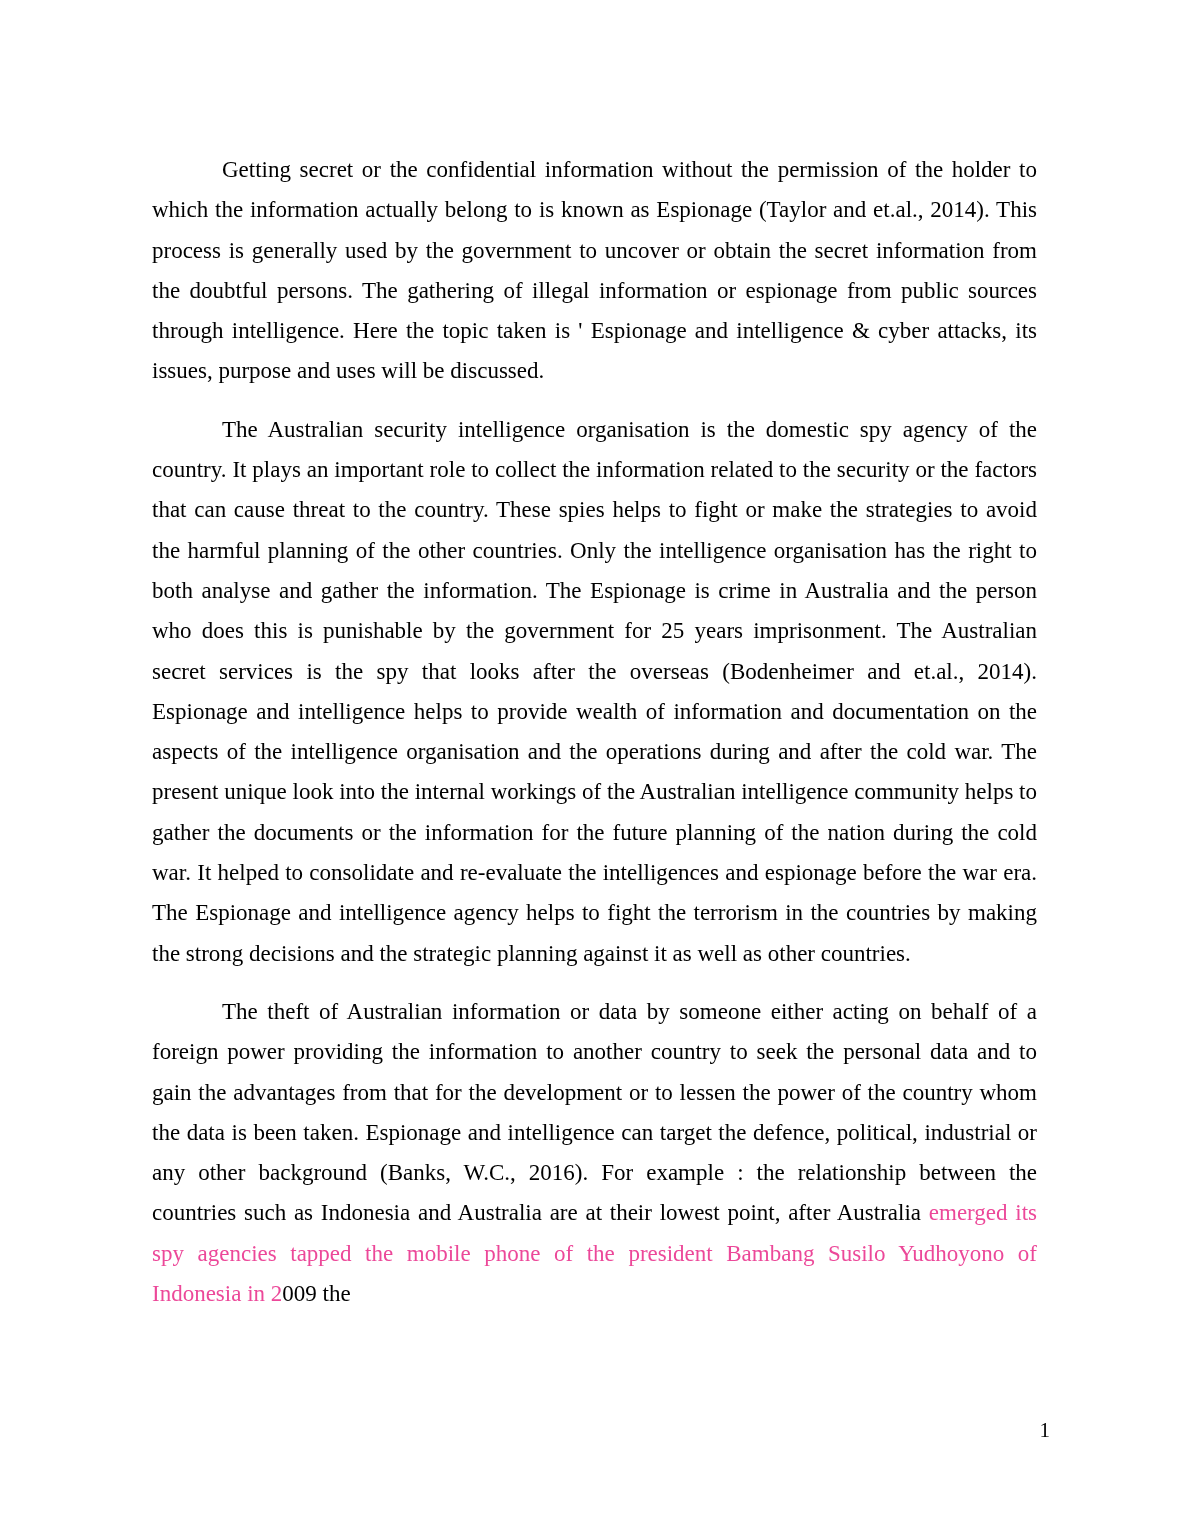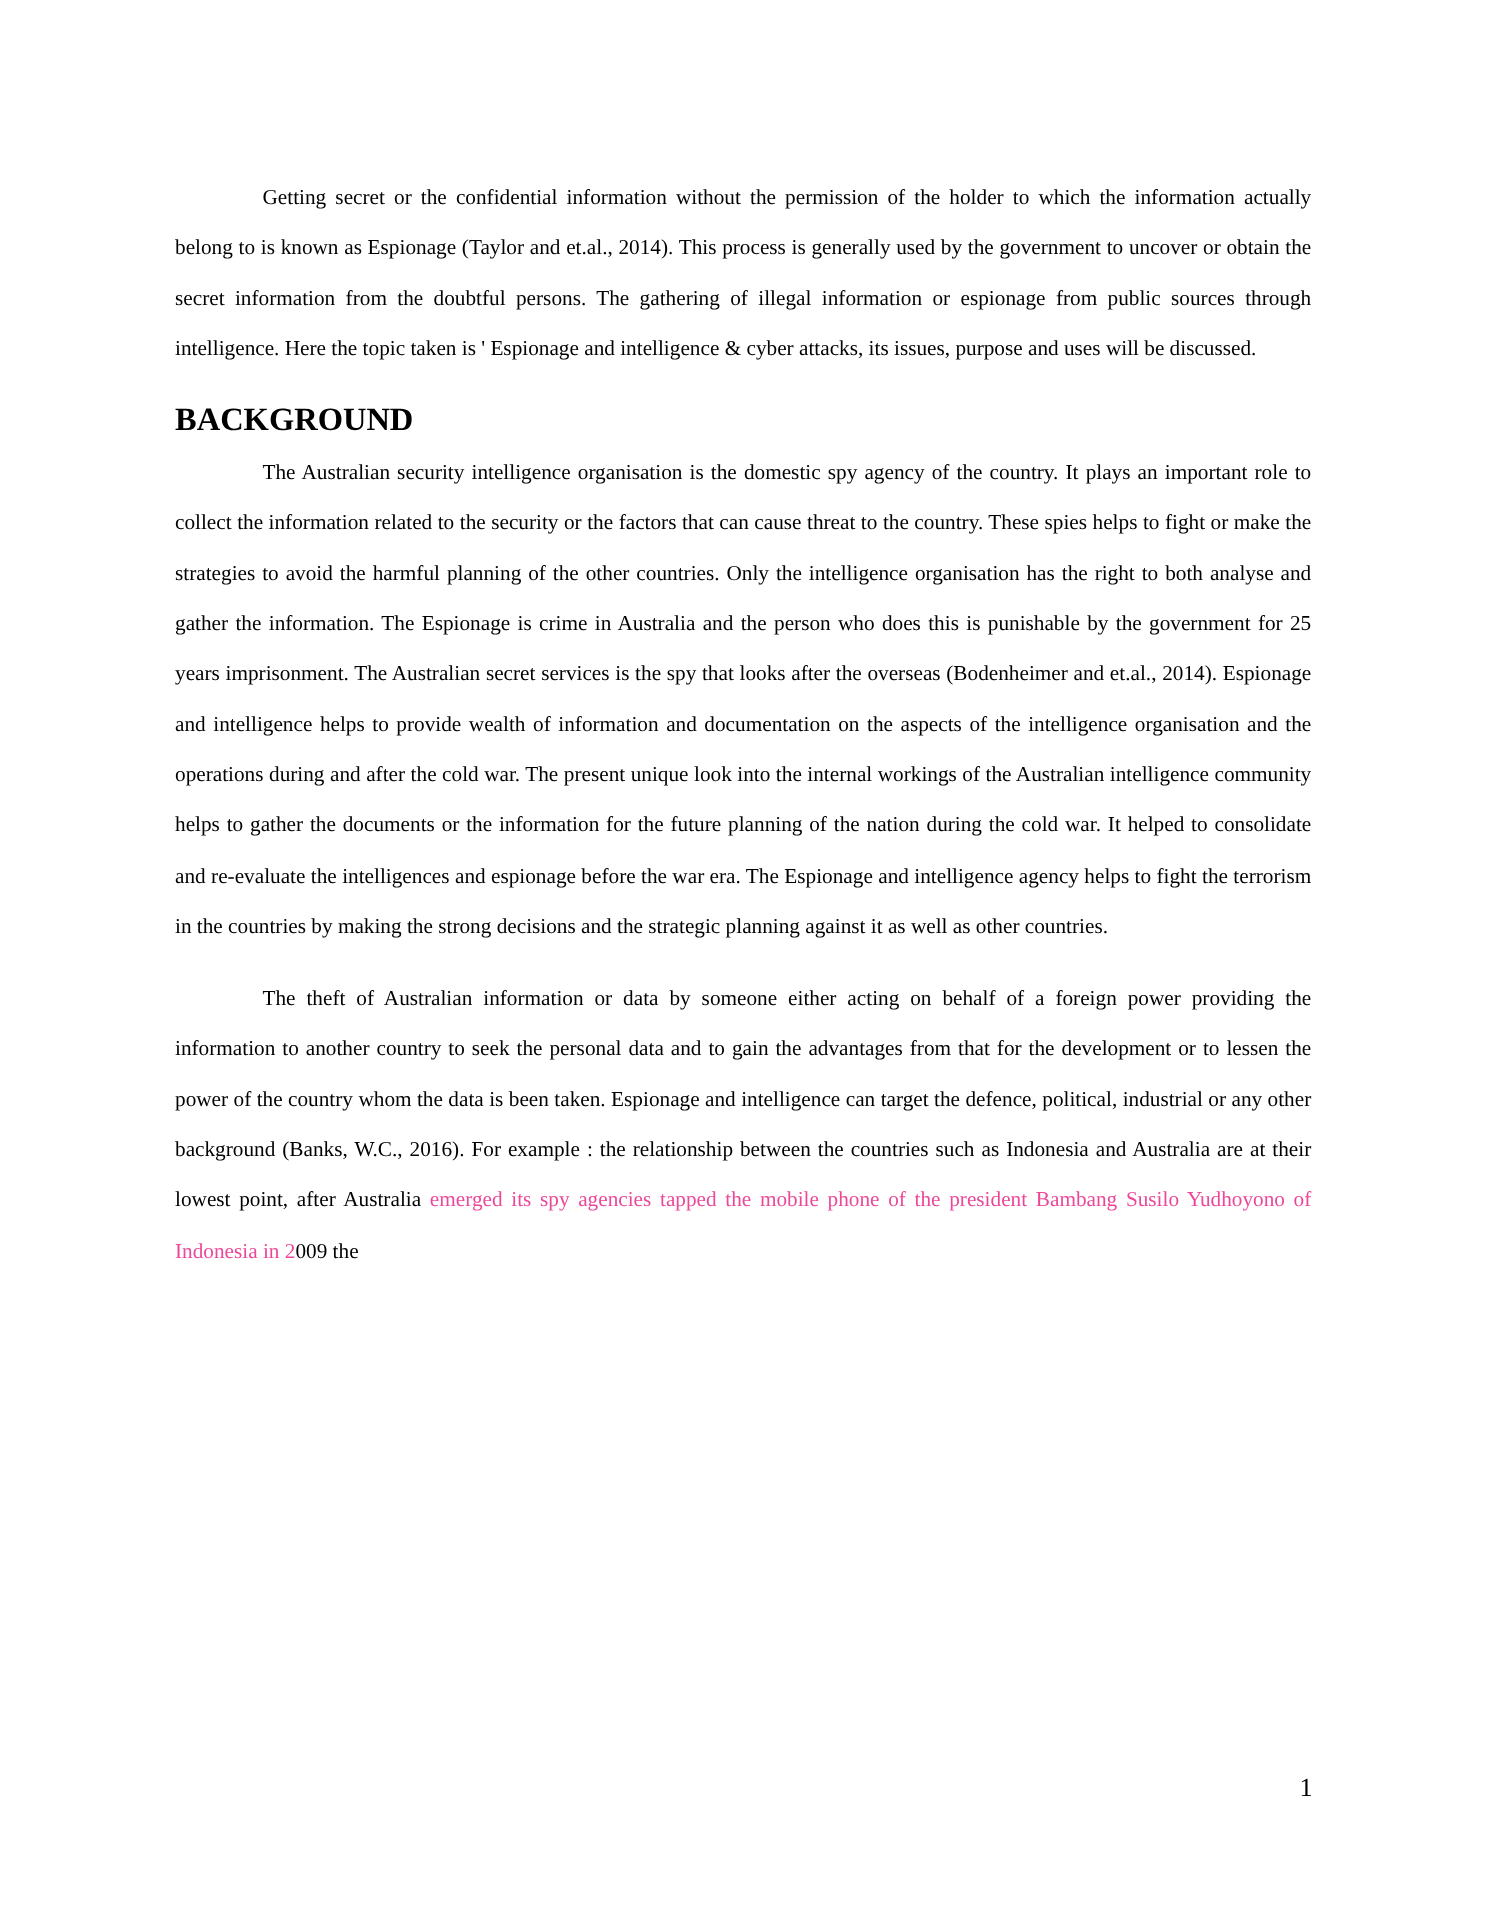--- a/index.html
+++ b/index.html
@@ -1,35 +1,34 @@
 <!DOCTYPE html>
 <html><head>
   <meta charset="utf-8">
   <style>
     html, body { margin: 0; padding: 0; background: #ffffff; }
     body { width: 1190px; height: 1540px; position: relative; overflow: hidden;
       font-family: "Liberation Serif", "DejaVu Serif", serif; color: #000; }
     .page { position: absolute; left: 140px; top: 138px; width: 909px; }
     h2 { font-size: 26px; font-weight: bold; margin: 0; line-height: 38px; }
-    p { margin: 0; font-size: 17px; line-height: 40.3px; text-align: justify; text-indent: 70px; }
+    p { margin: 12px; font-size: 23px; line-height: 40.3px; text-align: justify; text-indent: 70px; }
     .sec-intro { margin-bottom: 18px; }
     .sec-bg { margin-bottom: 18px; }
     .hl { color: #ec4899; }
     .pagenum { position: absolute; left: 1000px; top: 1418px; width: 50px; text-align: right; font-size: 21px; }
     section h2 { margin-bottom: 3px; }
   </style>
 </head>
 <body>
 
 <div class="page">
   <section class="sec-intro">
     <p>Getting secret or the confidential information without the permission of the holder to which the information actually belong to is known as Espionage (Taylor and et.al., 2014). This process is generally used by the government to uncover or obtain the secret information from the doubtful persons. The gathering of illegal information or espionage from public sources through intelligence. Here the topic taken is ' Espionage and intelligence &amp; cyber attacks, its issues, purpose and uses will be discussed.</p>
   </section>
   <section class="sec-bg">
-    <h2>BACKGROUND</h2>
     <p>The Australian security intelligence organisation is the domestic spy agency of the country. It plays an important role to collect the information related to the security or the factors that can cause threat to the country. These spies helps to fight or make the strategies to avoid the harmful planning of the other countries. Only the intelligence organisation has the right to both analyse and gather the information. The Espionage is crime in Australia and the person who does this is punishable by the government for 25 years imprisonment. The Australian secret services is the spy that looks after the overseas (Bodenheimer and et.al., 2014). Espionage and intelligence helps to provide wealth of information and documentation on the aspects of the intelligence organisation and the operations during and after the cold war. The present unique look into the internal workings of the Australian intelligence community helps to gather the documents or the information for the future planning of the nation during the cold war. It helped to consolidate and re-evaluate the intelligences and espionage before the war era. The Espionage and intelligence agency helps to fight the terrorism in the countries by making the strong decisions and the strategic planning against it as well as other countries.</p>
   </section>
   <section>
     <p><span>The theft of Australian information or data by someone either acting on behalf of a foreign power providing the information to another country to seek the personal data and to gain the advantages from that for the development or to lessen the power of the country whom the data is been taken. Espionage and intelligence can target the defence, political, industrial or any other background (Banks, W.C., 2016). For example : the relationship between the countries such as Indonesia and Australia are at their lowest point, after Australia </span><span class="hl">emerged its spy agencies tapped the mobile phone of the president Bambang Susilo Yudhoyono of Indonesia in 2</span><span>009 the</span></p>
   </section>
 </div>
 
 <div class="pagenum">1</div>
 
 </body></html>

